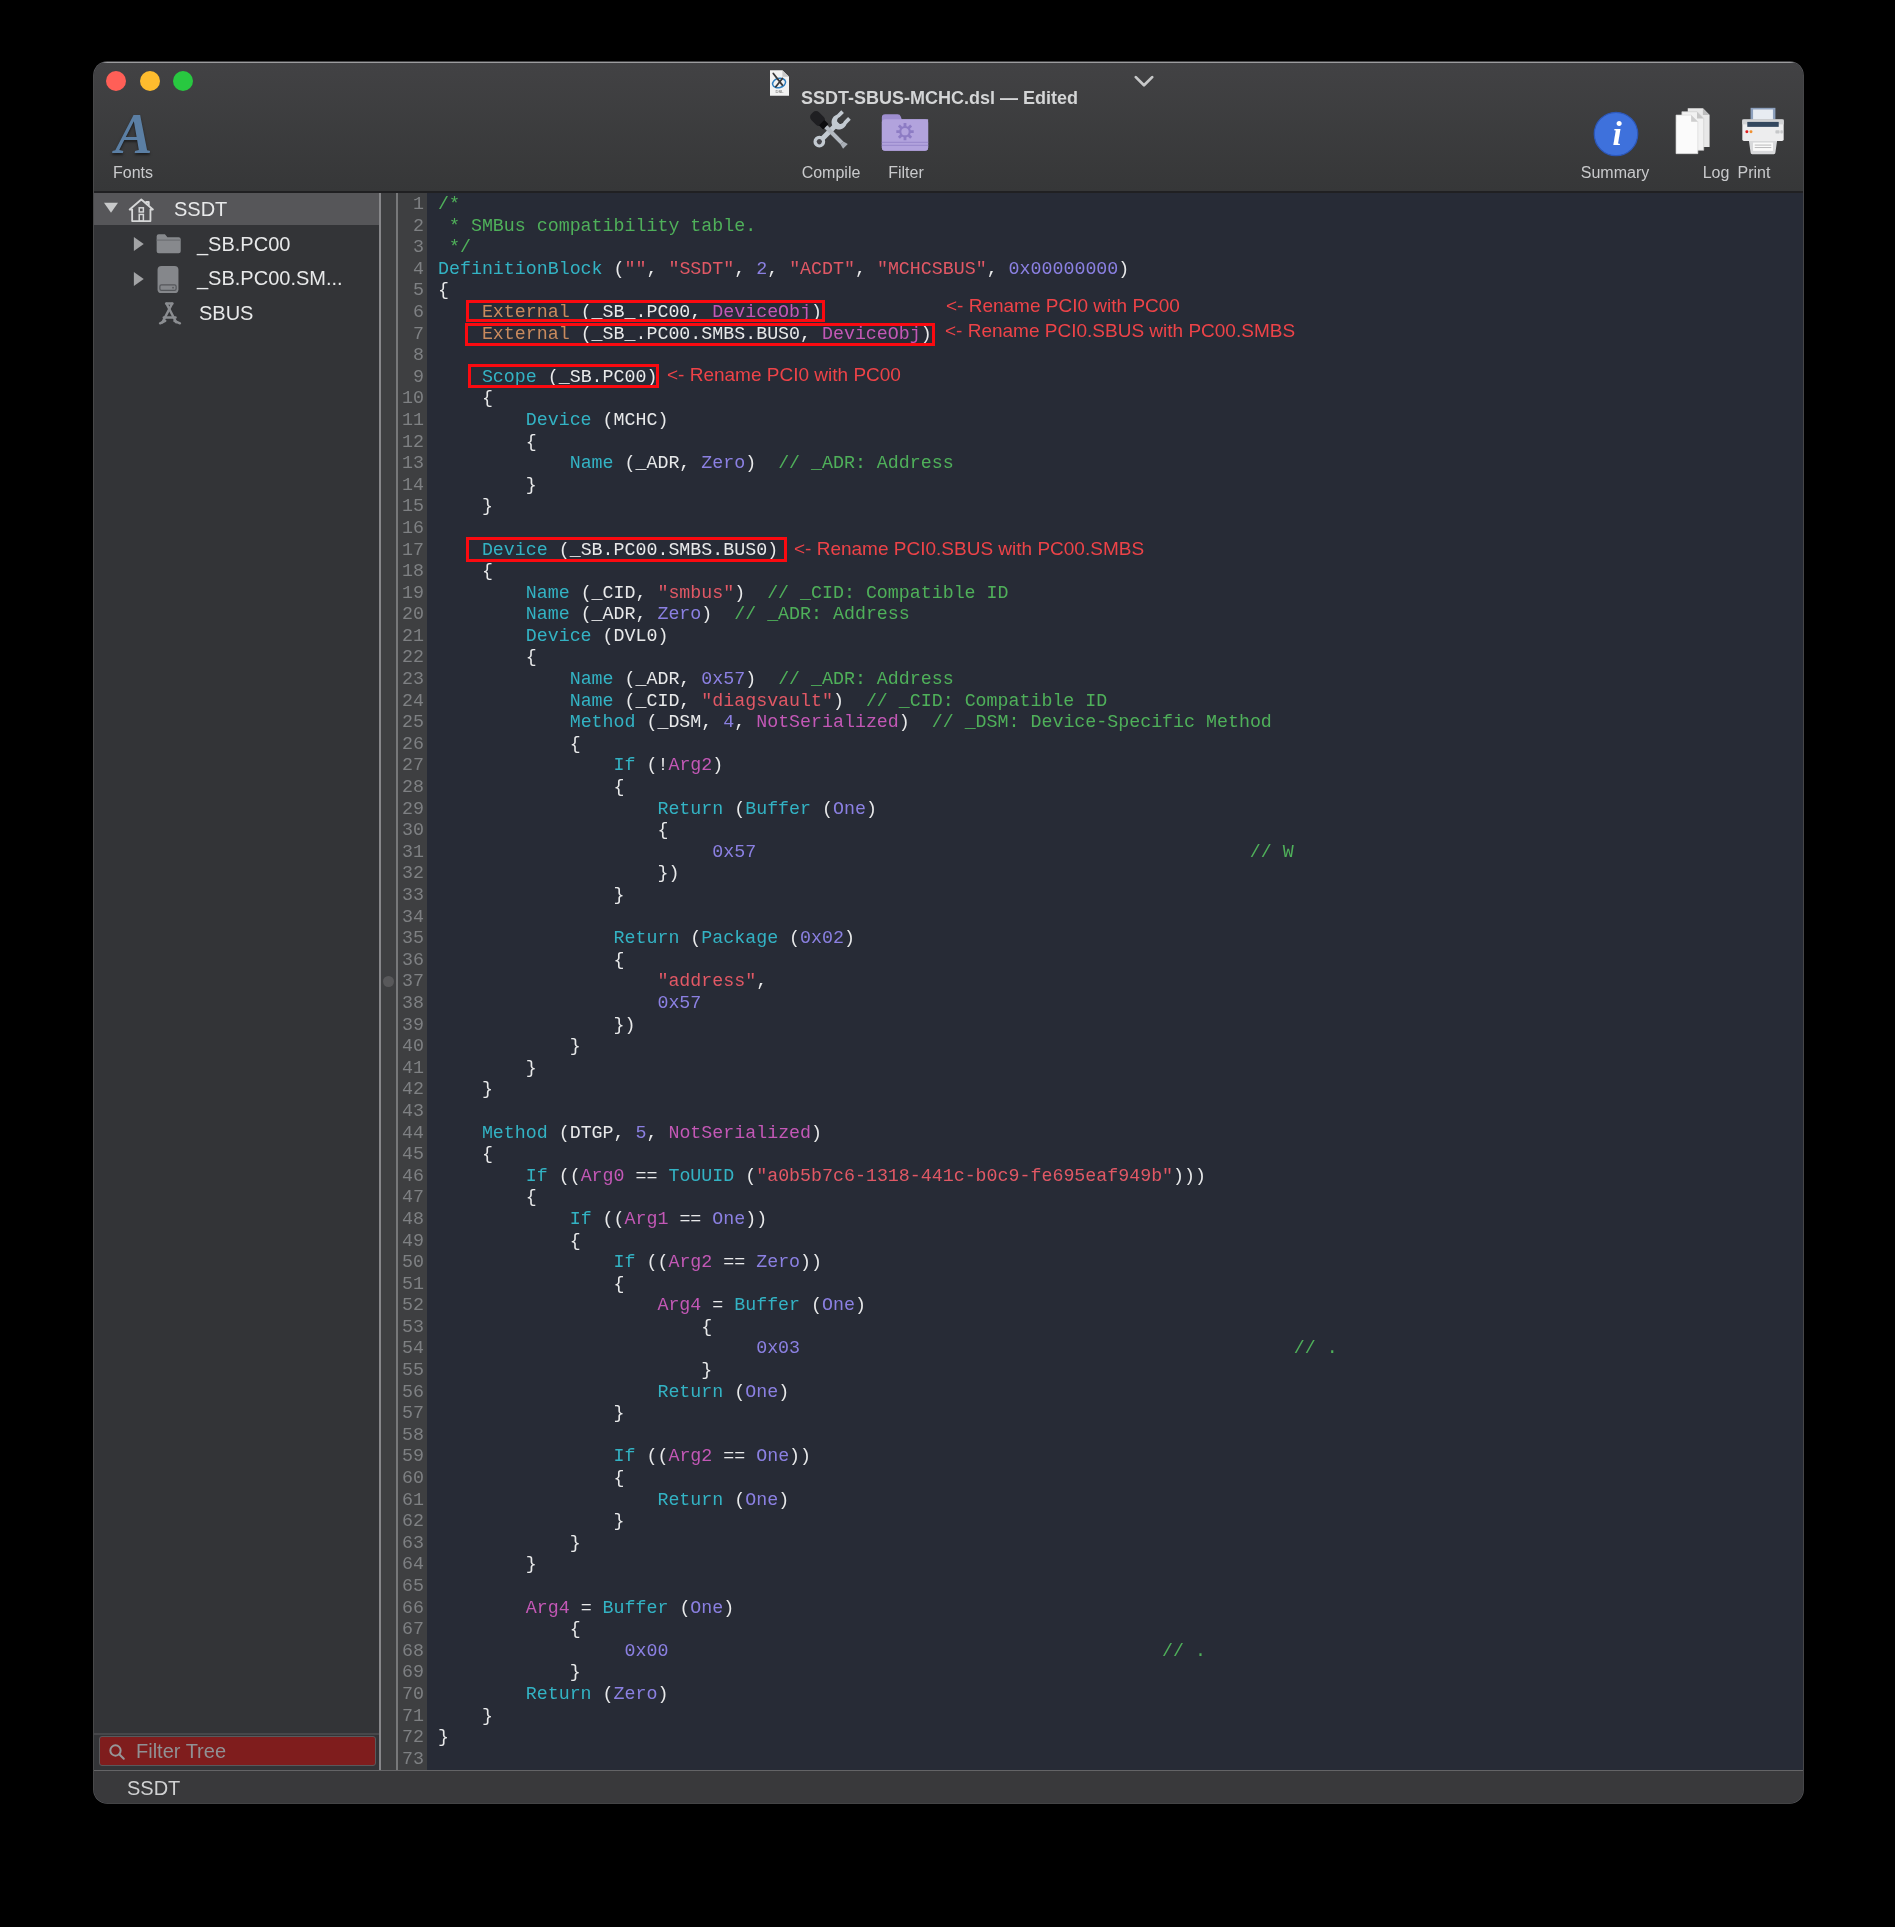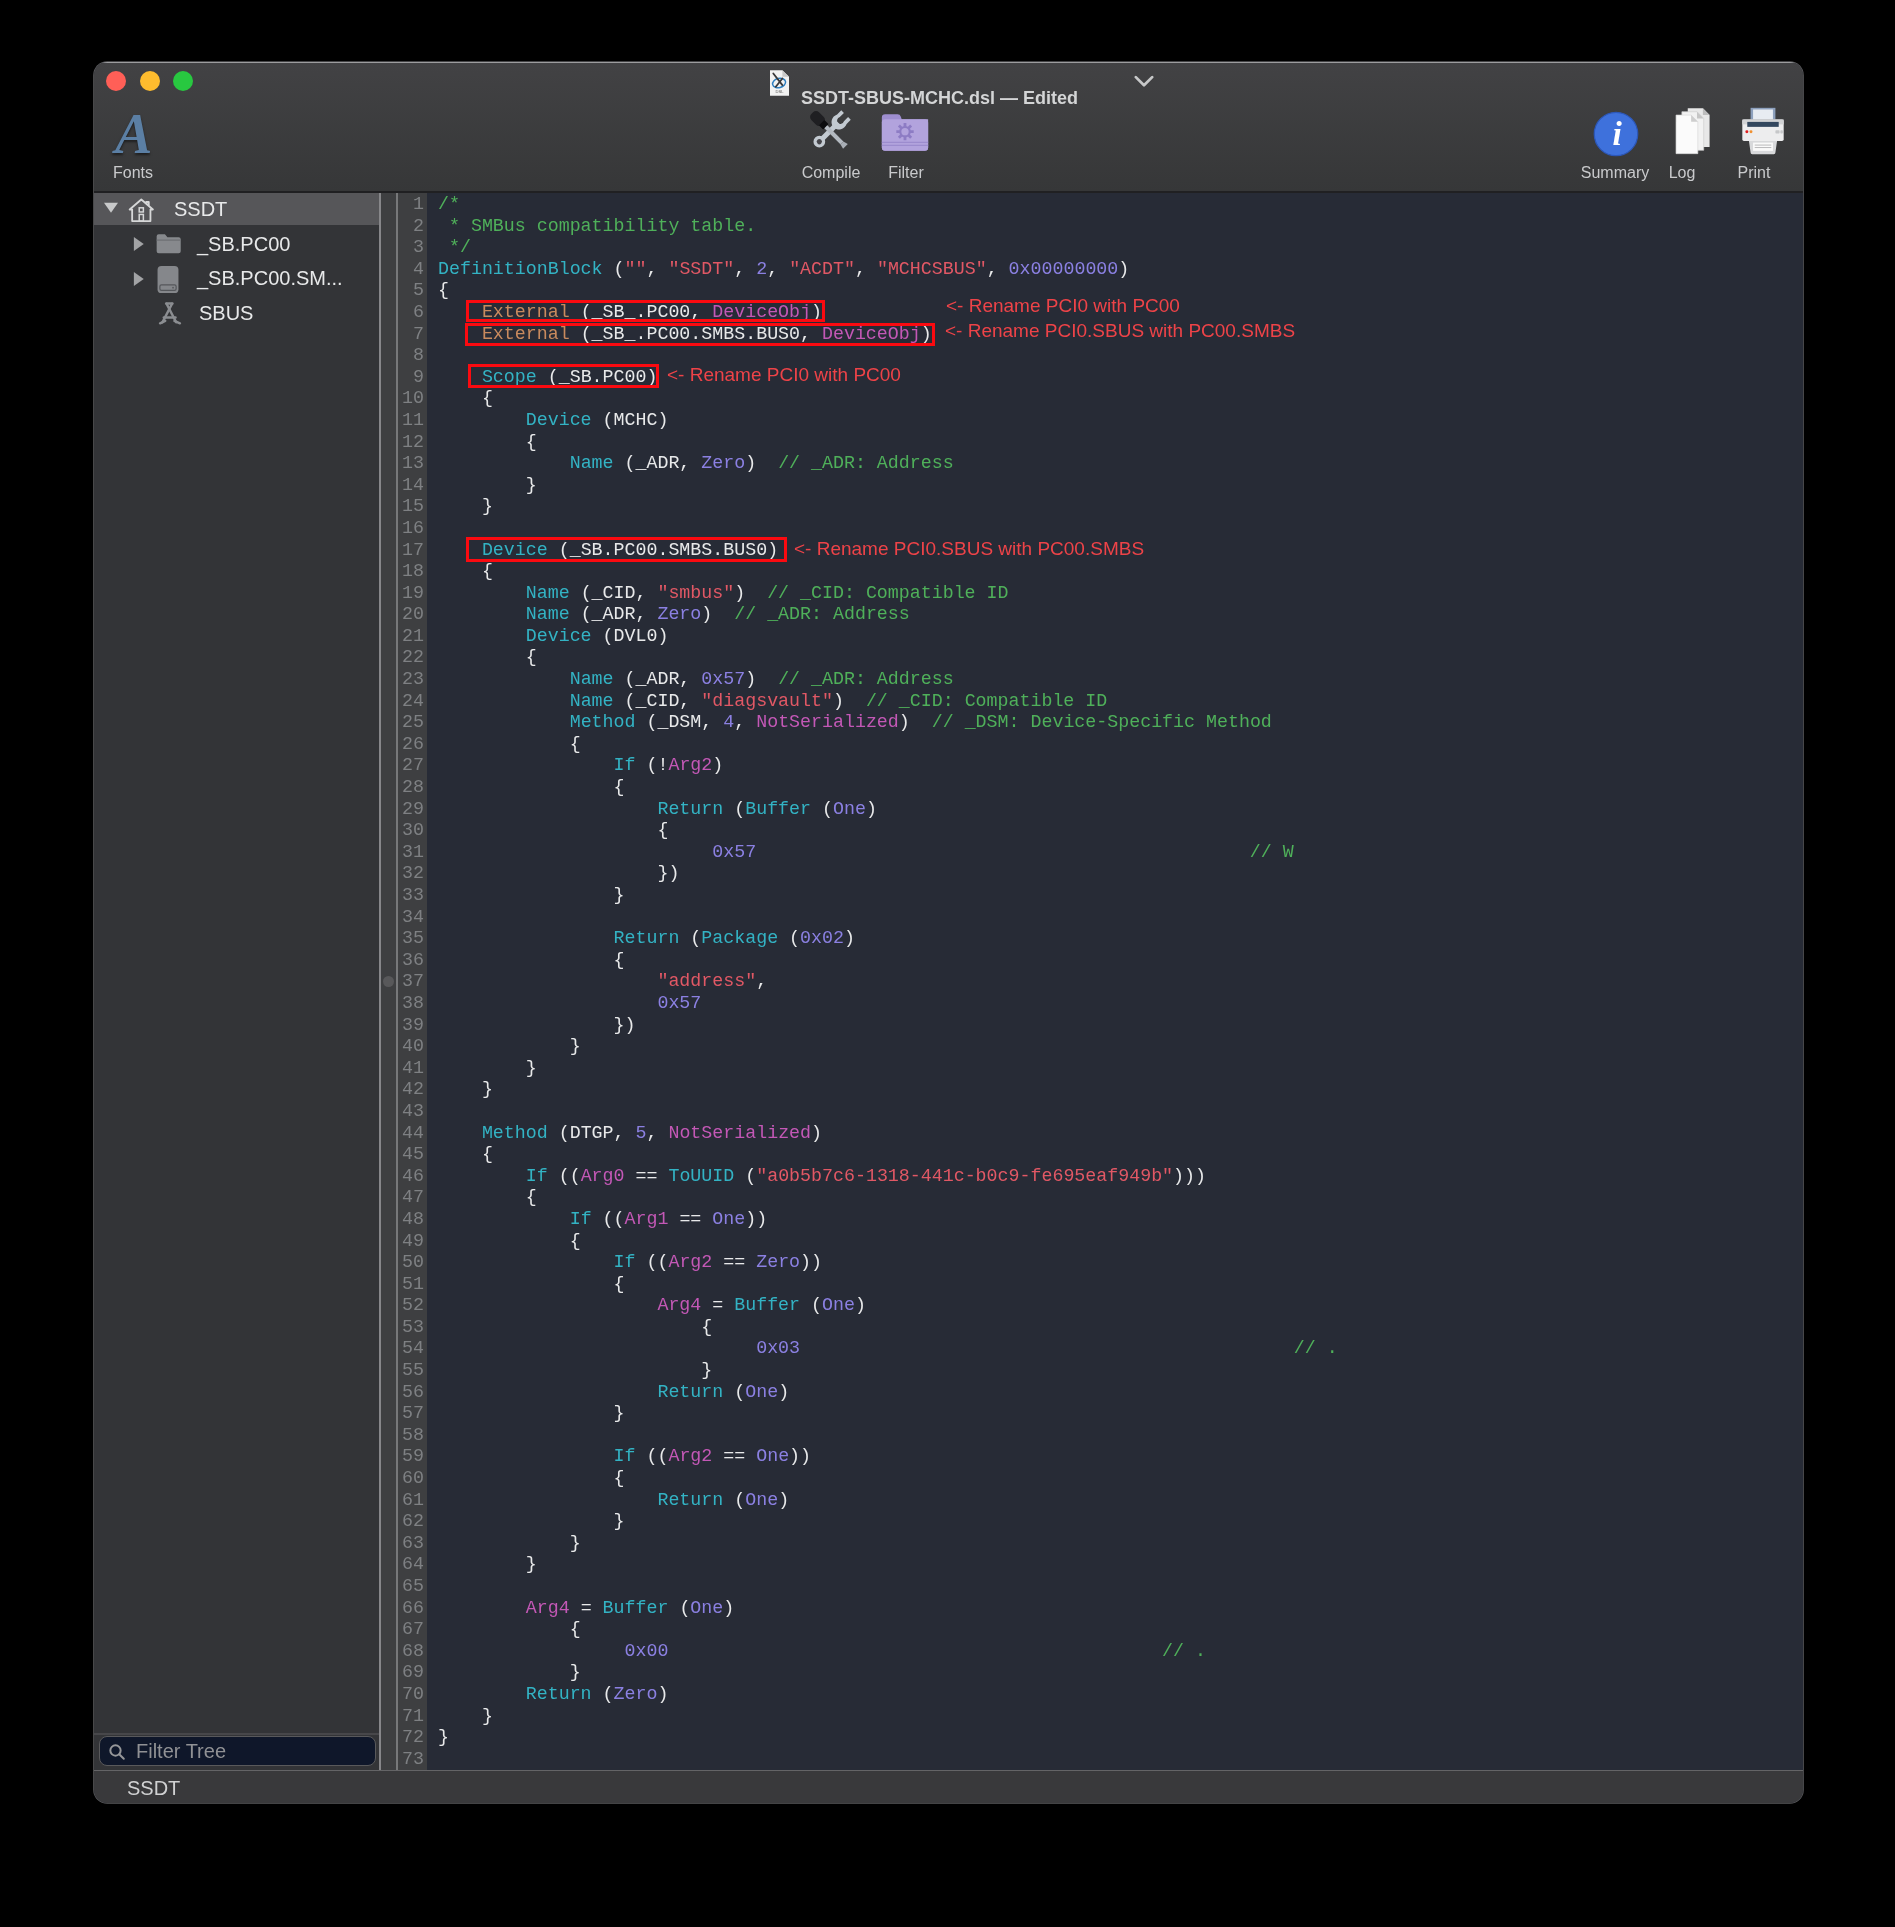--- a/index.html
+++ b/index.html
@@ -21,35 +21,35 @@
   .nums{position:absolute;left:287px;top:132px;width:43px;text-align:right;color:#7e8083;}
   .k{color:#33b3c4;}
   .o{color:#c98a5e;}
   .s{color:#e15865;}
   .n{color:#8b80e2;}
   .m{color:#c358b6;}
   .c{color:#4fb05a;}
   .redbox{position:absolute;border:3.3px solid #fb0a10;height:25px;}
   .ann{position:absolute;font-size:19px;color:#ee4348;white-space:nowrap;}
   .srow{position:absolute;font-size:20px;color:#e8e9ea;white-space:nowrap;}
-  .filter{position:absolute;left:5px;top:1543px;width:277px;height:30px;border-radius:8px;background:#0f172a;border:0.8px solid #59595b;}
+  .filter{position:absolute;left:5px;top:1543px;width:277px;height:30px;border-radius:3px;background:#7f1d1d;border:0.8px solid #59595b;}
 </style>
 </head>
 <body>
 <div class="win">
   <div class="titlebar">
     <div class="tl" style="left:12.2px;background:#ff5f57;"></div>
     <div class="tl" style="left:46px;background:#febc2e;"></div>
     <div class="tl" style="left:79px;background:#28c840;"></div>
     <div class="title">SSDT-SBUS-MCHC.dsl — Edited</div>
     <div class="tblabel" style="left:39px;top:101px;">Fonts</div>
     <div class="tblabel" style="left:737px;top:101px;">Compile</div>
     <div class="tblabel" style="left:812px;top:101px;">Filter</div>
     <div class="tblabel" style="left:1521px;top:101px;">Summary</div>
-    <div class="tblabel" style="left:1588px;top:101px;">Log</div>
+    <div class="tblabel" style="left:1622px;top:101px;">Log</div>
     <div class="tblabel" style="left:1660px;top:101px;text-align:center;">Print</div>
     <div style="position:absolute;left:18.3px;top:45px;width:43px;height:55px;font-family:'Liberation Serif',serif;font-style:italic;font-weight:bold;font-size:56px;color:#5b7fa4;text-align:center;line-height:53px;text-shadow:0 1.7px 2.5px rgba(0,0,0,0.5);">A</div>
     <svg style="position:absolute;left:676px;top:6.6px;" width="19" height="26" viewBox="0 0 23 31">
       <path d="M0 0 L15 0 L23 8 L23 31 L0 31 Z" fill="#f2f2f2"></path>
       <path d="M15 0 L15 8 L23 8 Z" fill="#c9c9c9"></path>
       <ellipse cx="11" cy="15.5" rx="8" ry="5.5" fill="none" stroke="#2e7fc1" stroke-width="1.8" transform="rotate(-14 11 15.5)"></ellipse>
       <path d="M4 4 L15 18 M15 10 L7 20" stroke="#3a3a3c" stroke-width="2.2" stroke-linecap="round"></path>
       <text x="11.5" y="28" font-size="5" fill="#555" text-anchor="middle" font-family="Liberation Sans">DSL</text>
     </svg>
     <svg style="position:absolute;left:1040px;top:11.6px;" width="20" height="13.3" viewBox="0 0 22 14">

